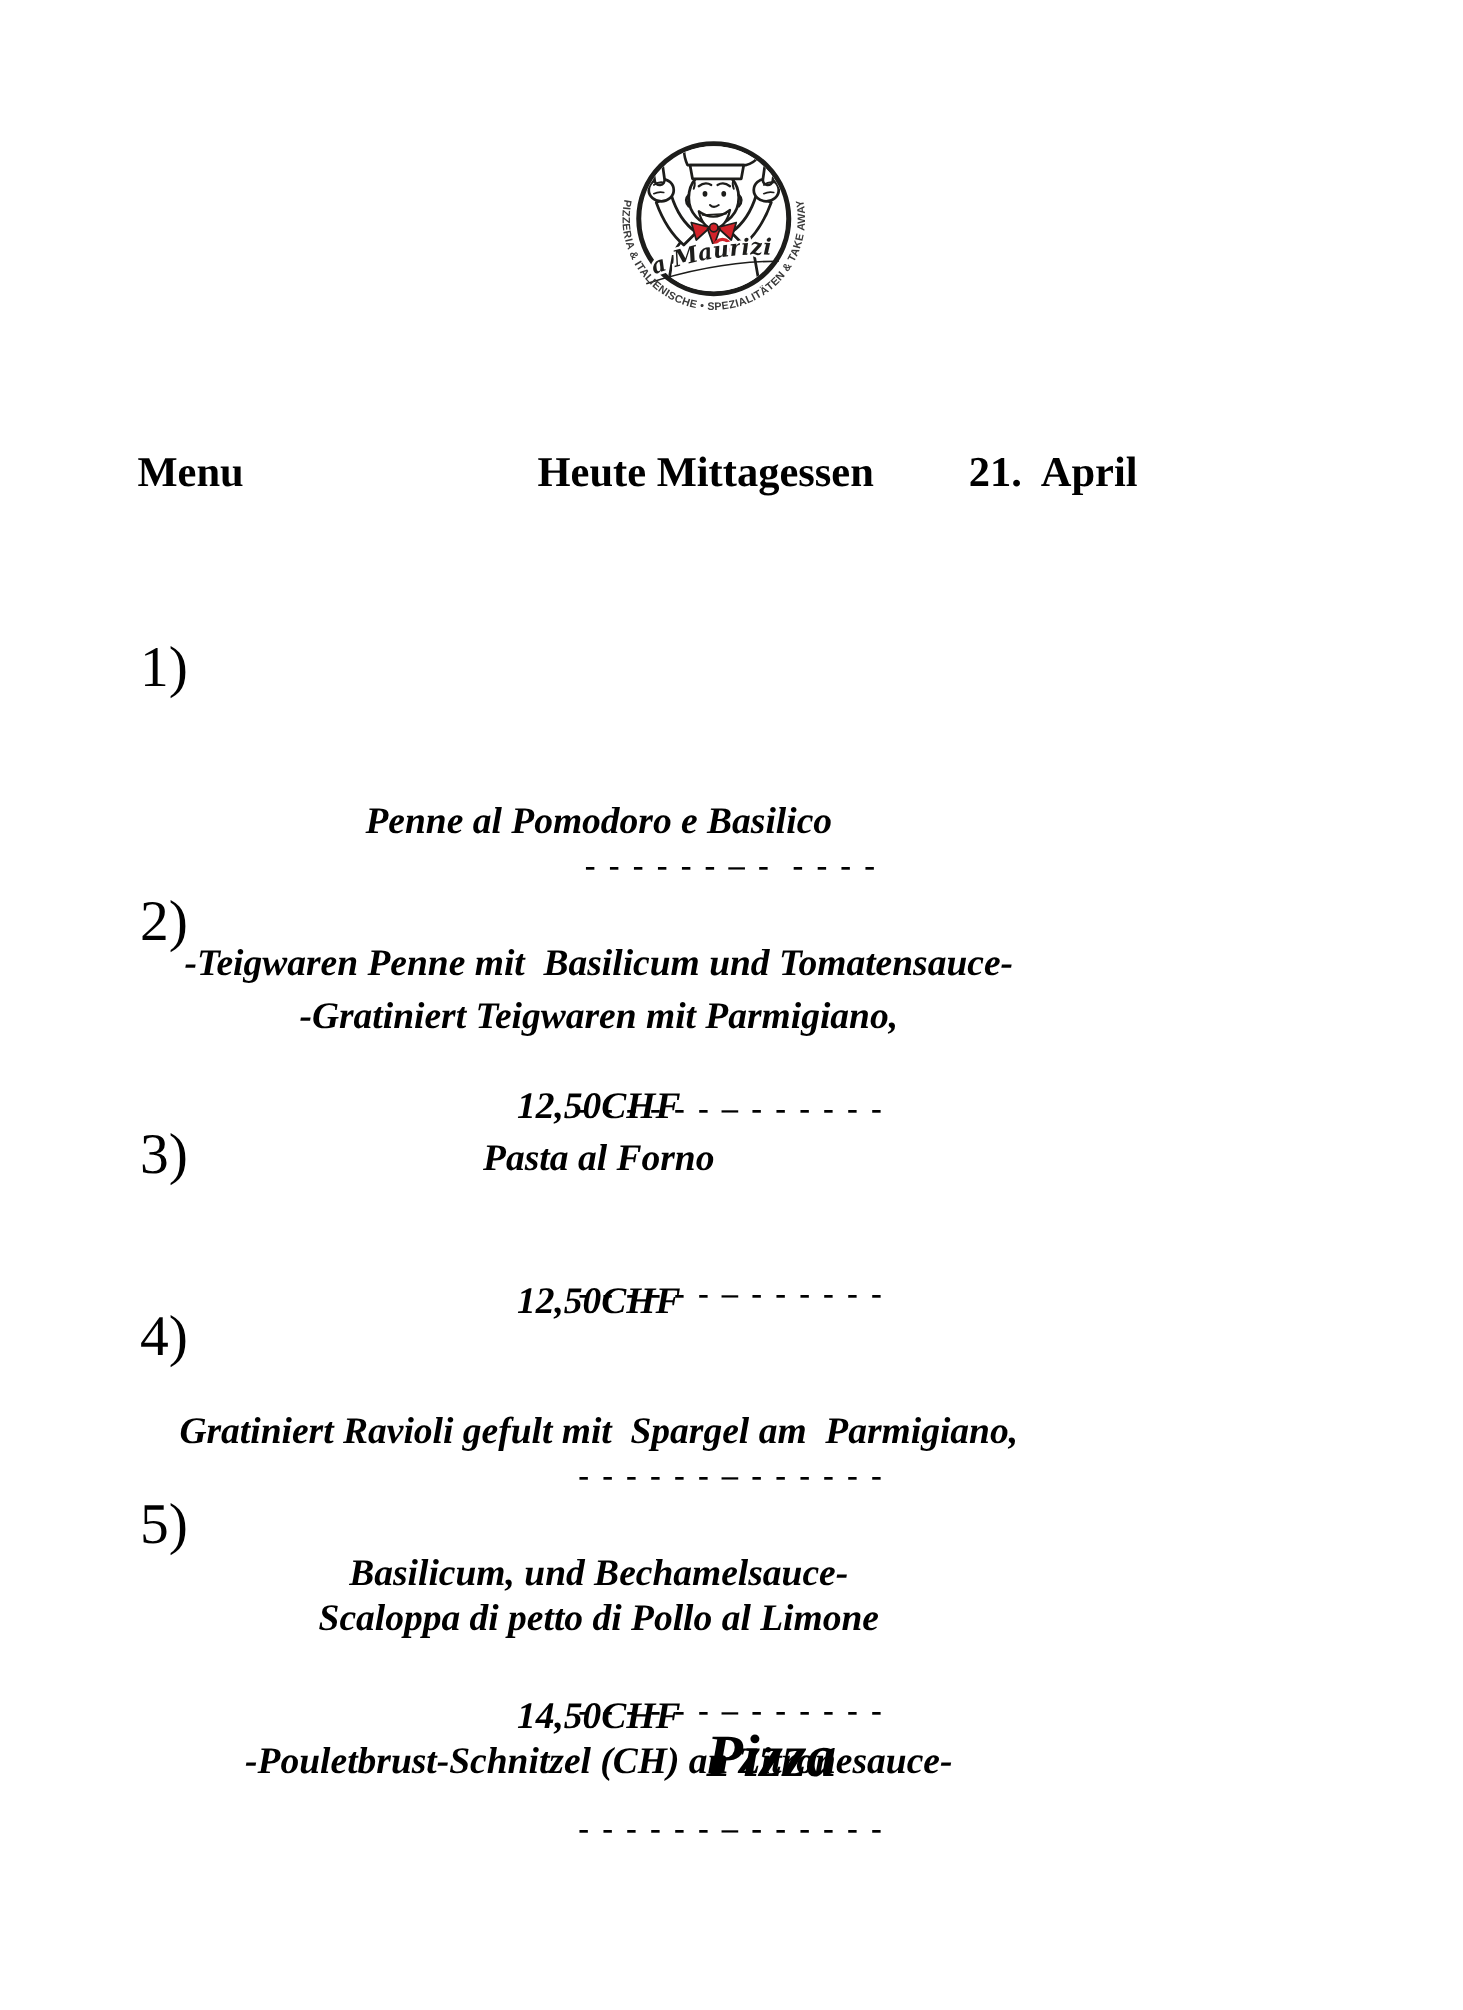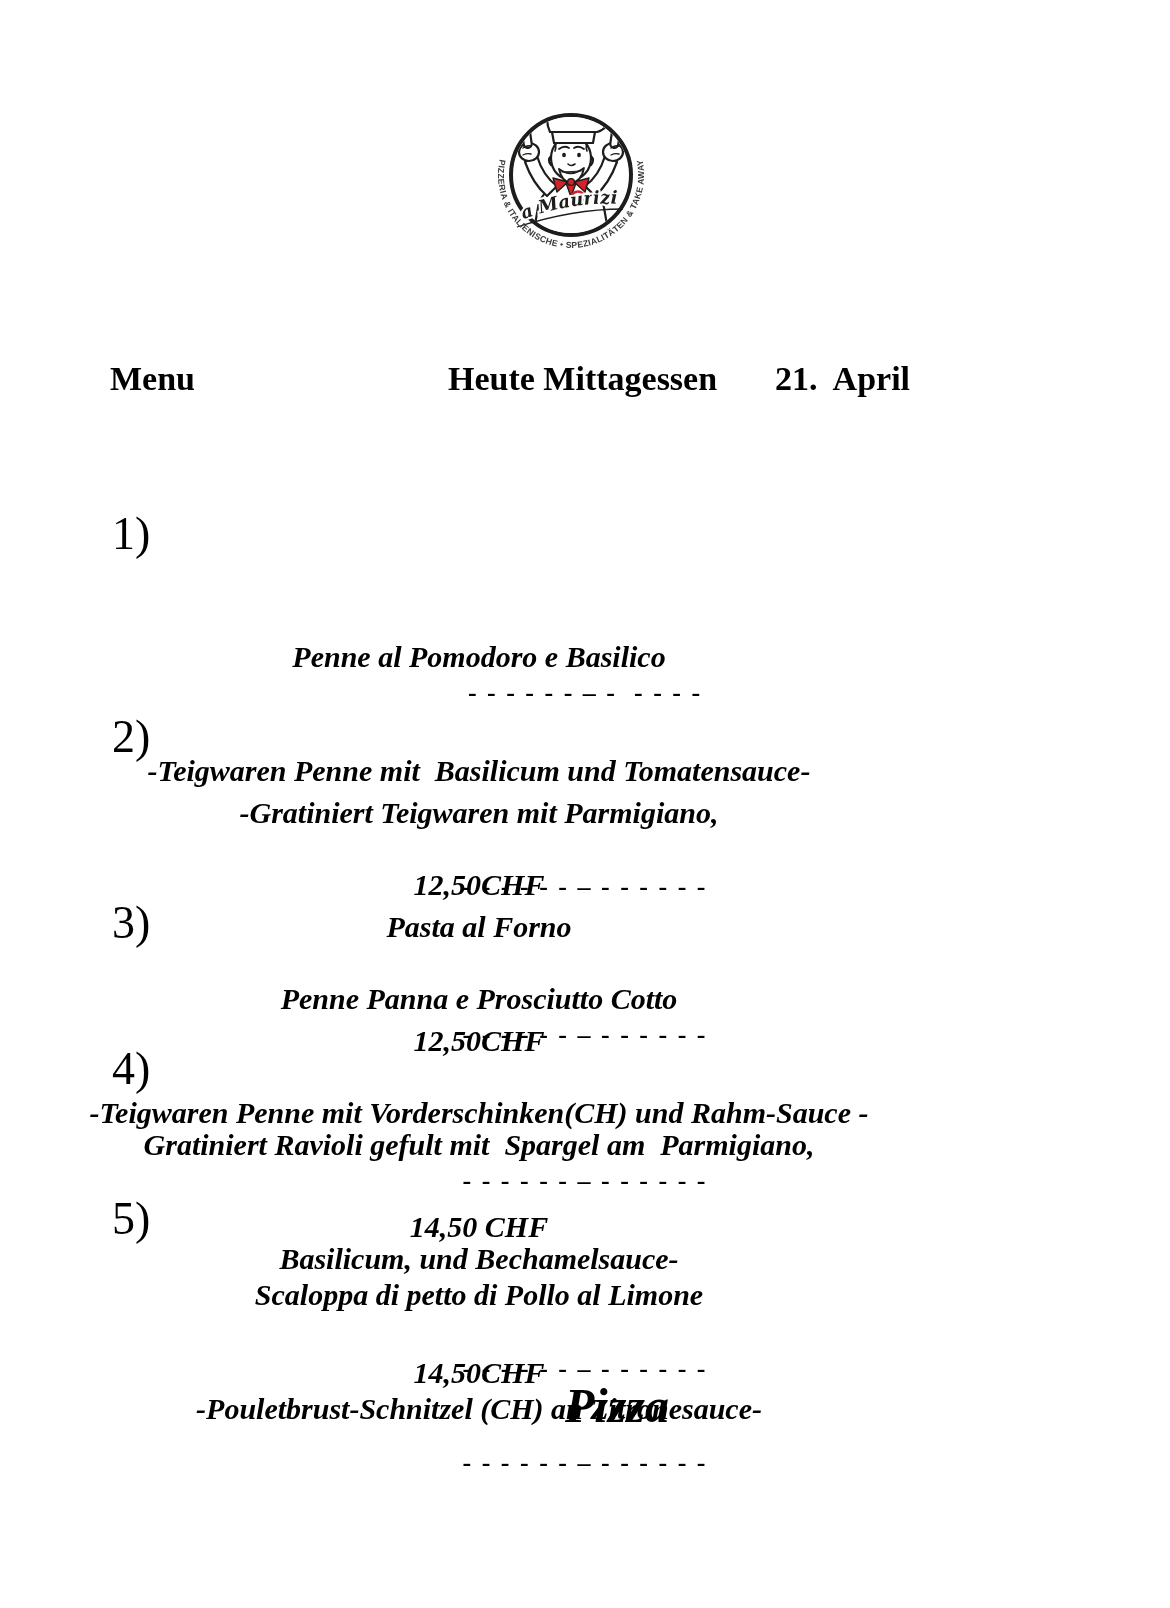--- a/index.html
+++ b/index.html
@@ -5,21 +5,21 @@
   html,body{margin:0;padding:0;background:#ffffff;}
   .page{
     position:relative;width:1170px;height:1608px;background:#ffffff;
     color:#000;font-family:"Liberation Serif",serif;overflow:hidden;
   }
   .logo-svg{position:absolute;left:453px;top:78px;}
   .logo-arc-text{font-family:"Liberation Sans",sans-serif;font-size:8.6px;letter-spacing:.3px;fill:#3a3a3a;font-weight:600;}
   .logo-name-text{font-family:"DejaVu Serif",serif;font-style:italic;font-size:18px;fill:#1d1d1b;paint-order:stroke;stroke:#ffffff;stroke-width:4px;font-weight:bold;}
   .hdr{position:absolute;top:360px;font-weight:bold;font-size:34px;white-space:pre-wrap;}
   .hdr-menu{left:110px;}
-  .hdr-title{left:448px;text-align:center;}
+  .hdr-title{left:430px;text-align:center;}
   .hdr-date{left:775px;}
   .num{position:absolute;left:112px;font-size:46px;line-height:1.1;font-weight:normal;}
   .lines{position:absolute;left:0;width:958px;text-align:center;
          font-weight:bold;font-style:italic;font-size:30px;line-height:38px;white-space:pre-wrap;}
   .sep{position:absolute;left:0;width:1170px;text-align:center;
        font-weight:bold;font-size:26px;letter-spacing:2px;white-space:pre-wrap;}
   .pizza-title{position:absolute;left:0;width:1170px;text-align:center;
        font-weight:bold;font-style:italic;font-size:48px;padding-left:32px;}
 </style>
 </head>
@@ -103,25 +103,20 @@
 
   <div class="num" style="top:712px">2)</div>
   <div class="lines" style="top:718px">
     <div>-Gratiniert Teigwaren mit Parmigiano,</div>
     <div>Pasta al Forno</div>
     <div>12,50CHF</div>
   </div>
   <div class="sep" style="top:872px">- - - - - - – - - - - - -</div>
 
   <div class="num" style="top:898px">3)</div>
-  <div class="lines" style="top:904px">
-    <div>Penne Panna e Prosciutto Cotto</div>
-    <div>-Teigwaren Penne mit Vorderschinken(CH) und Rahm-Sauce -</div>
-    <div>14,50 CHF</div>
-  </div>
   <div class="sep" style="top:1020px">- - - - - - – - - - - - -</div>
 
   <div class="num" style="top:1044px">4)</div>
   <div class="lines" style="top:1050px">
     <div>Gratiniert Ravioli gefult mit  Spargel am  Parmigiano,</div>
     <div>Basilicum, und Bechamelsauce-</div>
     <div>14,50CHF</div>
   </div>
   <div class="sep" style="top:1166px">- - - - - - – - - - - - -</div>
 

